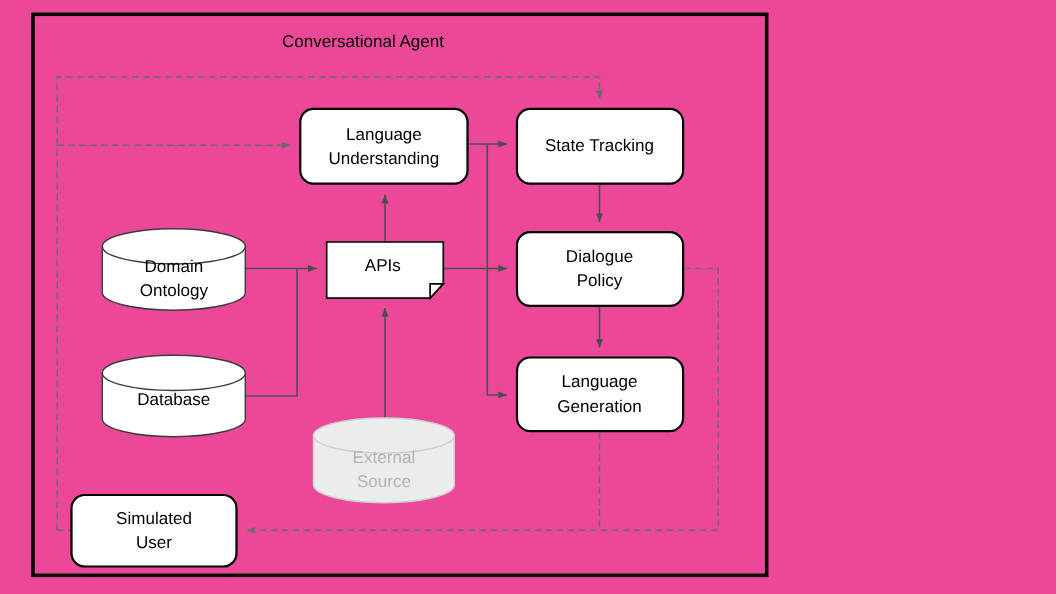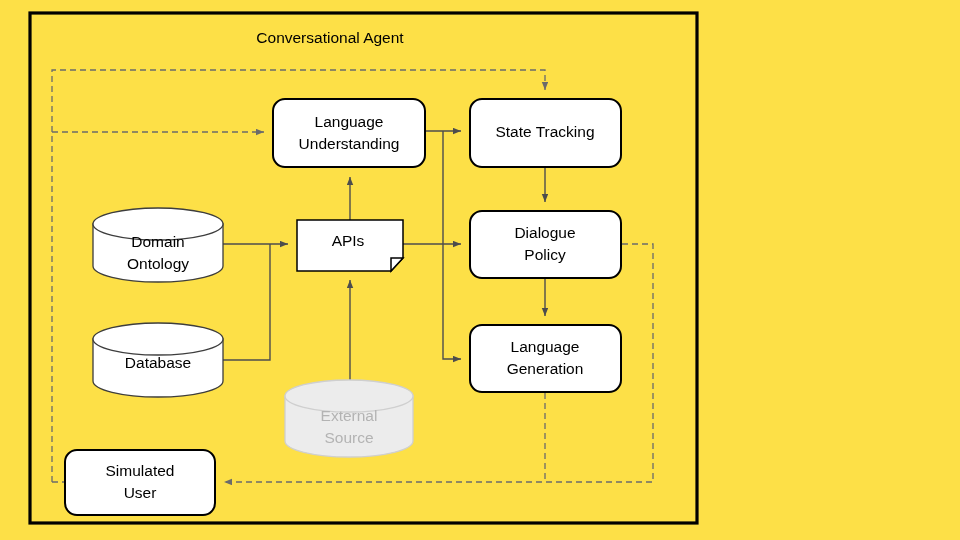--- a/index.html
+++ b/index.html
@@ -10,21 +10,21 @@
   body {
     width: 960px;
     height: 540px;
     font-family: "Liberation Sans", sans-serif;
     overflow: hidden;
   }
   #stage {
     position: relative;
     width: 960px;
     height: 540px;
-    background: #fde047;
+    background: #ec4899;
   }
   #diagram {
     position: absolute;
     top: 0;
     left: 0;
     width: 960px;
     height: 540px;
   }
   .node-label {
     font-family: "Liberation Sans", sans-serif;

